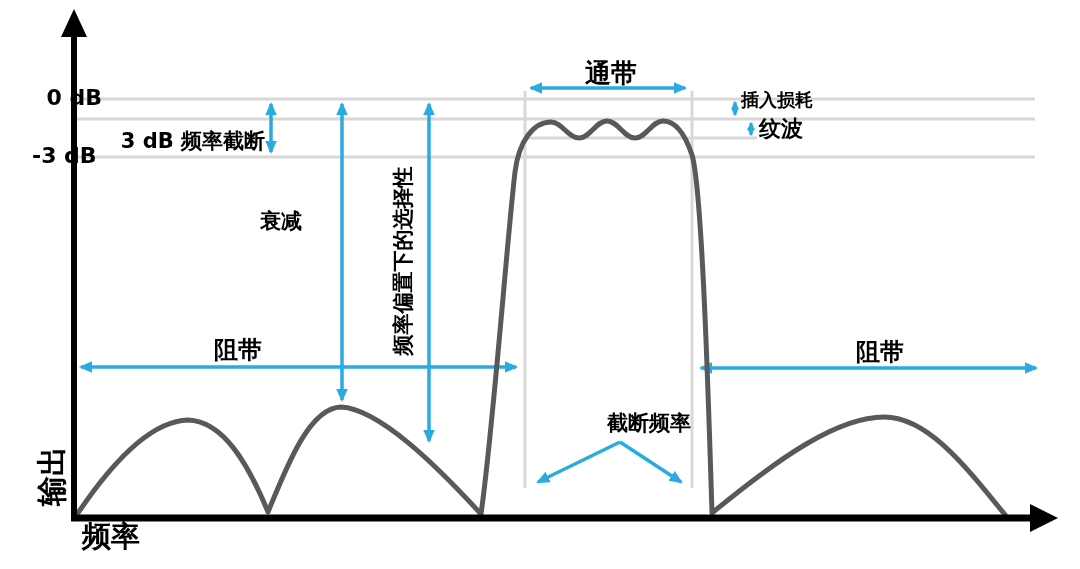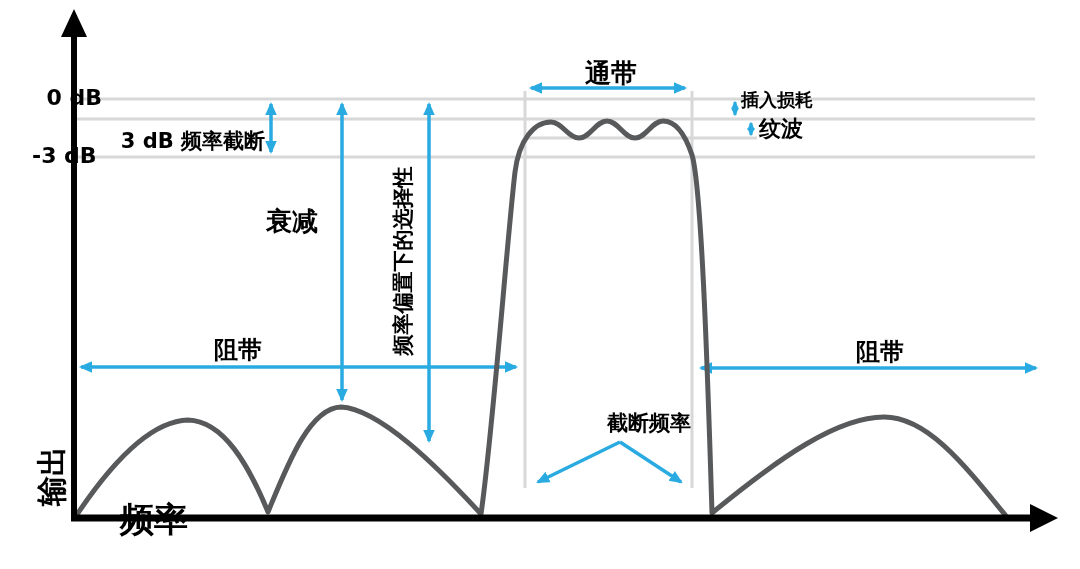--- a/index.html
+++ b/index.html
@@ -20,29 +20,29 @@
   .label{
     position:absolute;font-weight:bold;color:#000;white-space:nowrap;
     line-height:1.12;
   }
   .ctr{transform:translate(-50%,-50%);}
   .vert{transform:translate(-50%,-50%) rotate(-90deg);}
   #lbl-0db{left:0;top:86px;width:60px;text-align:right;font-size:22px;margin-left:42px;}
   #lbl-m3db{left:0;top:144px;width:60px;text-align:right;font-size:22px;margin-left:32px;}
   #lbl-input-level{left:96px;top:66px;font-size:26px;}
   #lbl-cutoff3db{left:60px;top:130px;width:205px;text-align:right;font-size:21px;}
-  #lbl-attenuation{left:281px;top:222px;font-size:26px;margin-left:11px;}
+  #lbl-attenuation{left:281px;top:222px;font-size:21px;}
   #lbl-selectivity{left:404px;top:261px;font-size:21px;}
   #lbl-passband{left:611px;top:74px;font-size:26px;}
   #lbl-insertion-loss{left:741px;top:90px;font-size:18px;}
   #lbl-ripple{left:759px;top:117px;font-size:22px;text-align:center;}
   #lbl-stopband-left{left:238px;top:350px;font-size:24px;}
   #lbl-stopband-right{left:880px;top:352px;font-size:24px;}
   #lbl-cutoff-freq{left:627px;top:424px;font-size:21px;margin-left:22px;}
-  #lbl-freq{left:82px;top:500px;font-size:34px;margin-left:38px;}
+  #lbl-freq{left:82px;top:520px;font-size:29px;}
   #lbl-output{left:52px;top:476px;font-size:30px;}
 </style>
 </head>
 <body>
 
 <div class="stage">
 
   <svg width="1080" height="569" viewBox="0 0 1080 569">
     <defs>
       <marker id="mA" viewBox="0 0 10 10" refX="8" refY="5" markerWidth="4" markerHeight="4" orient="auto-start-reverse">

